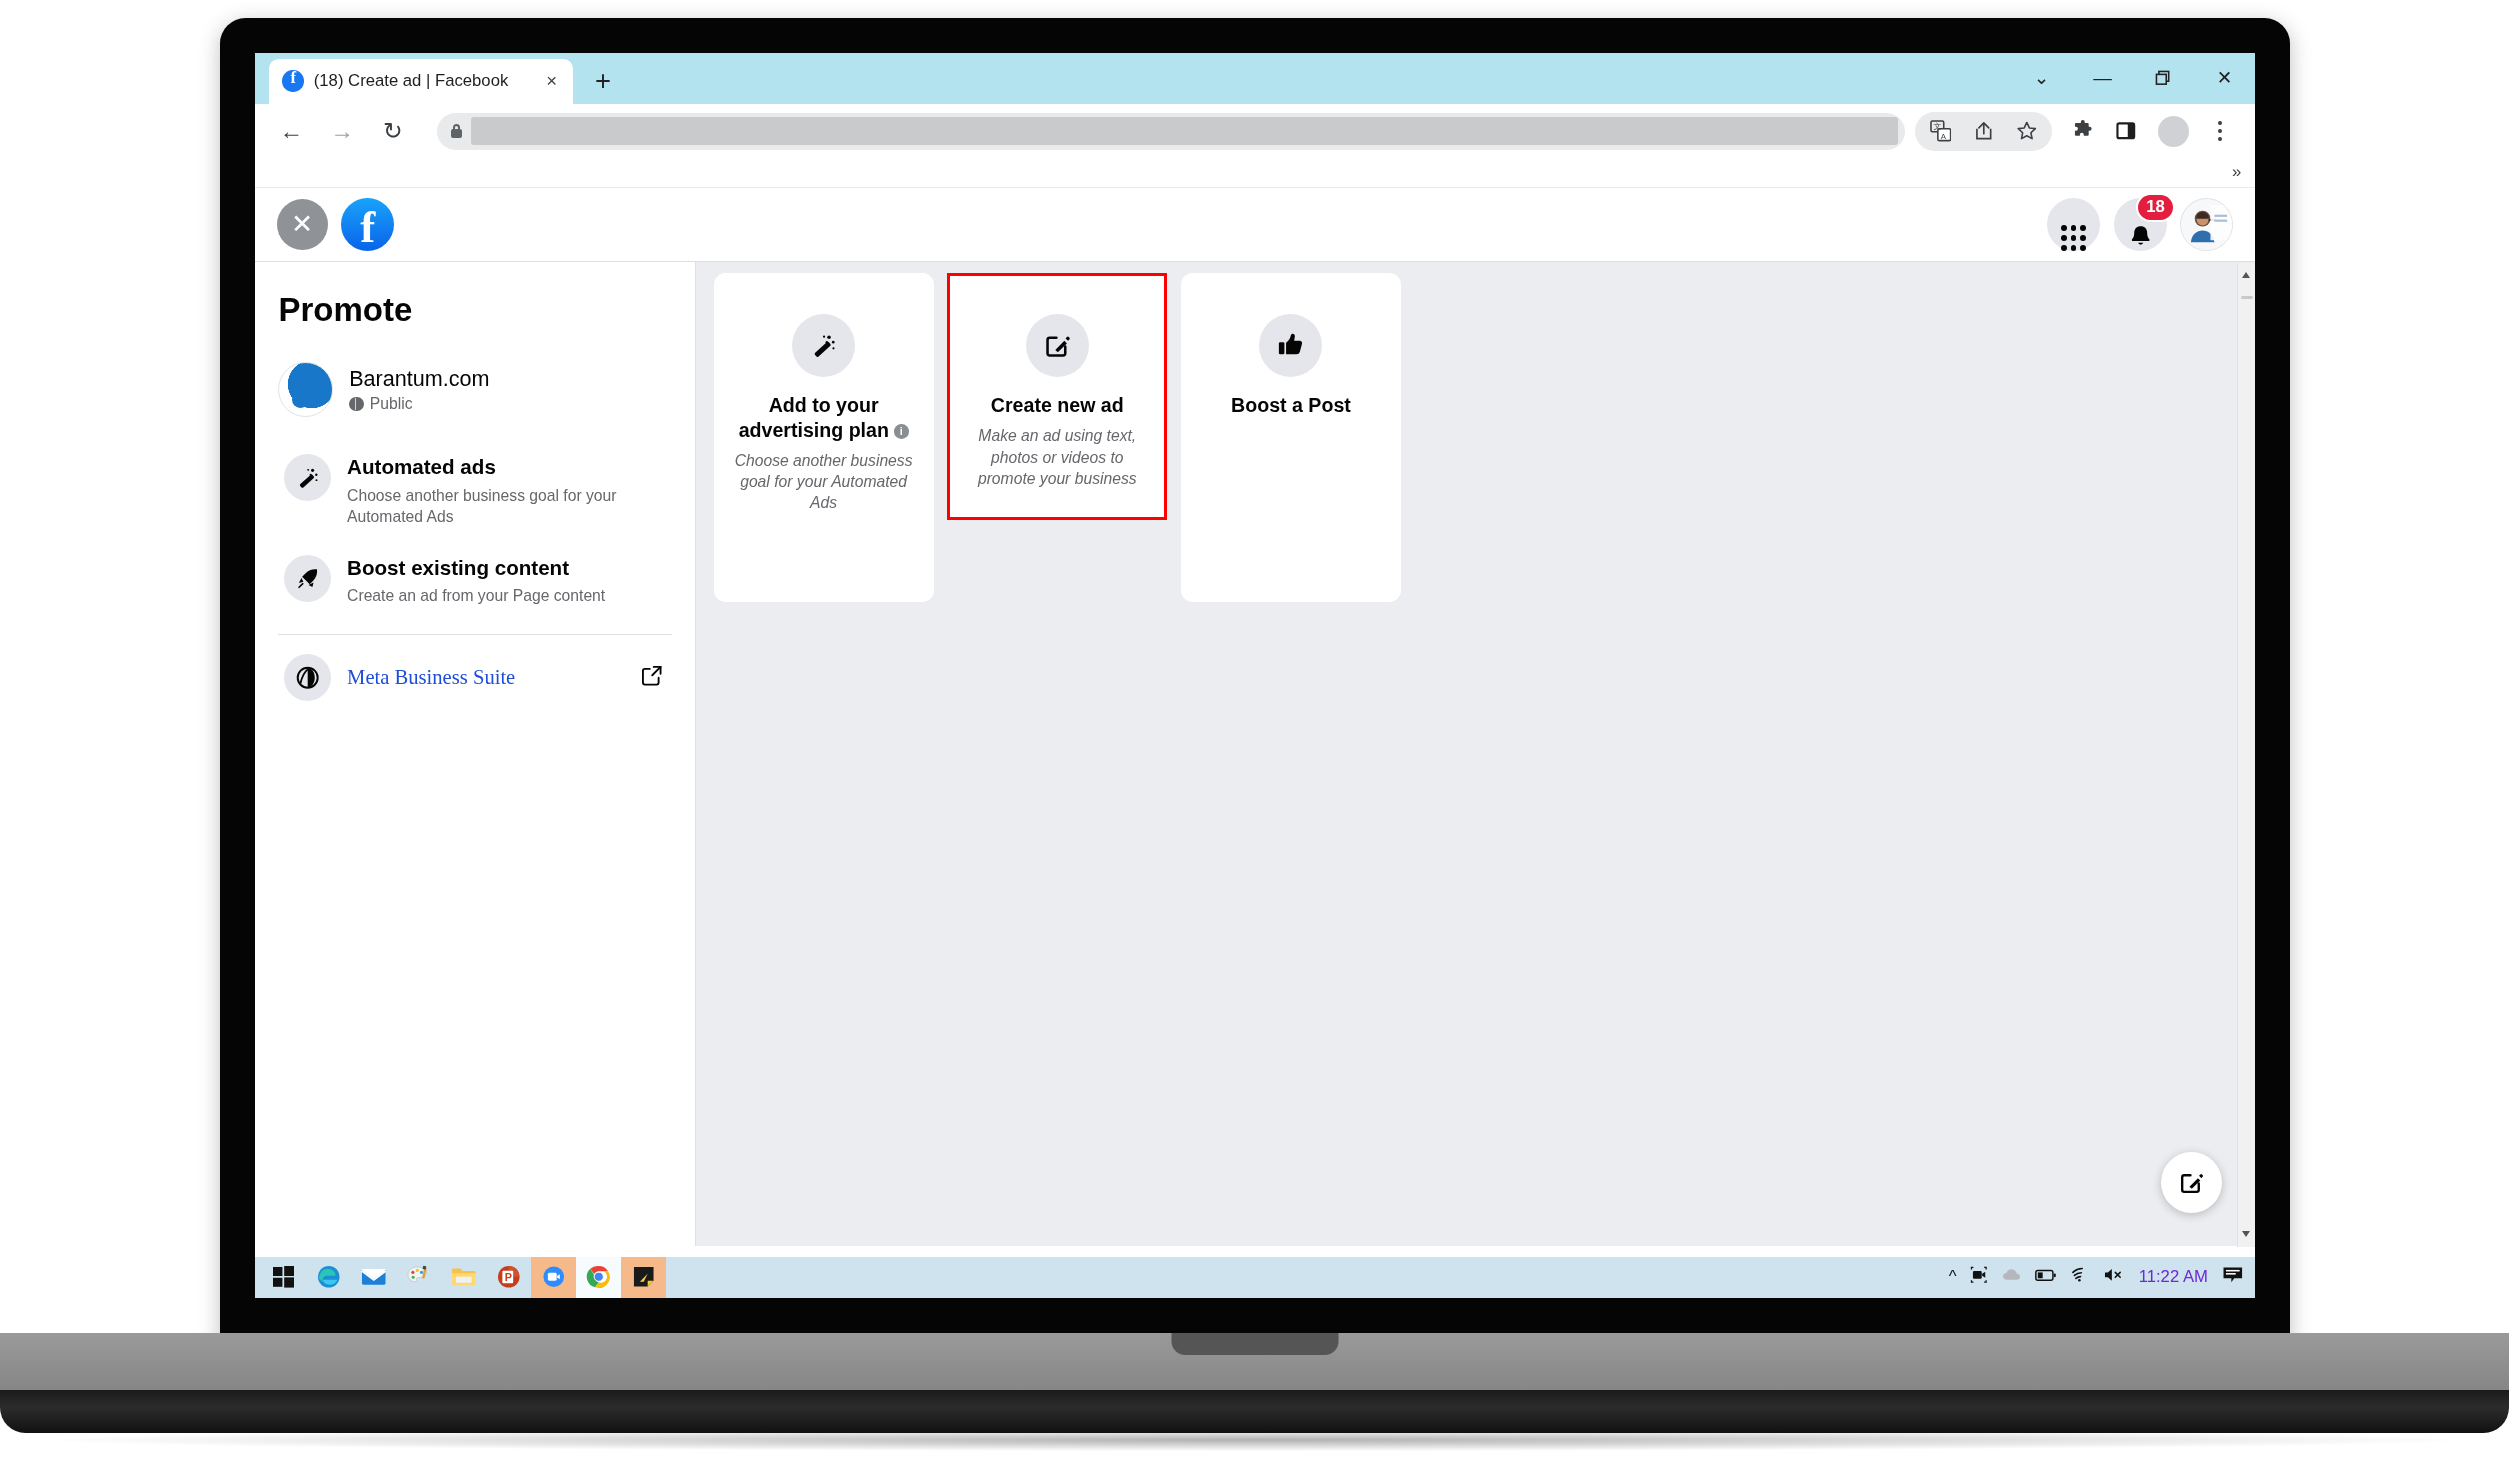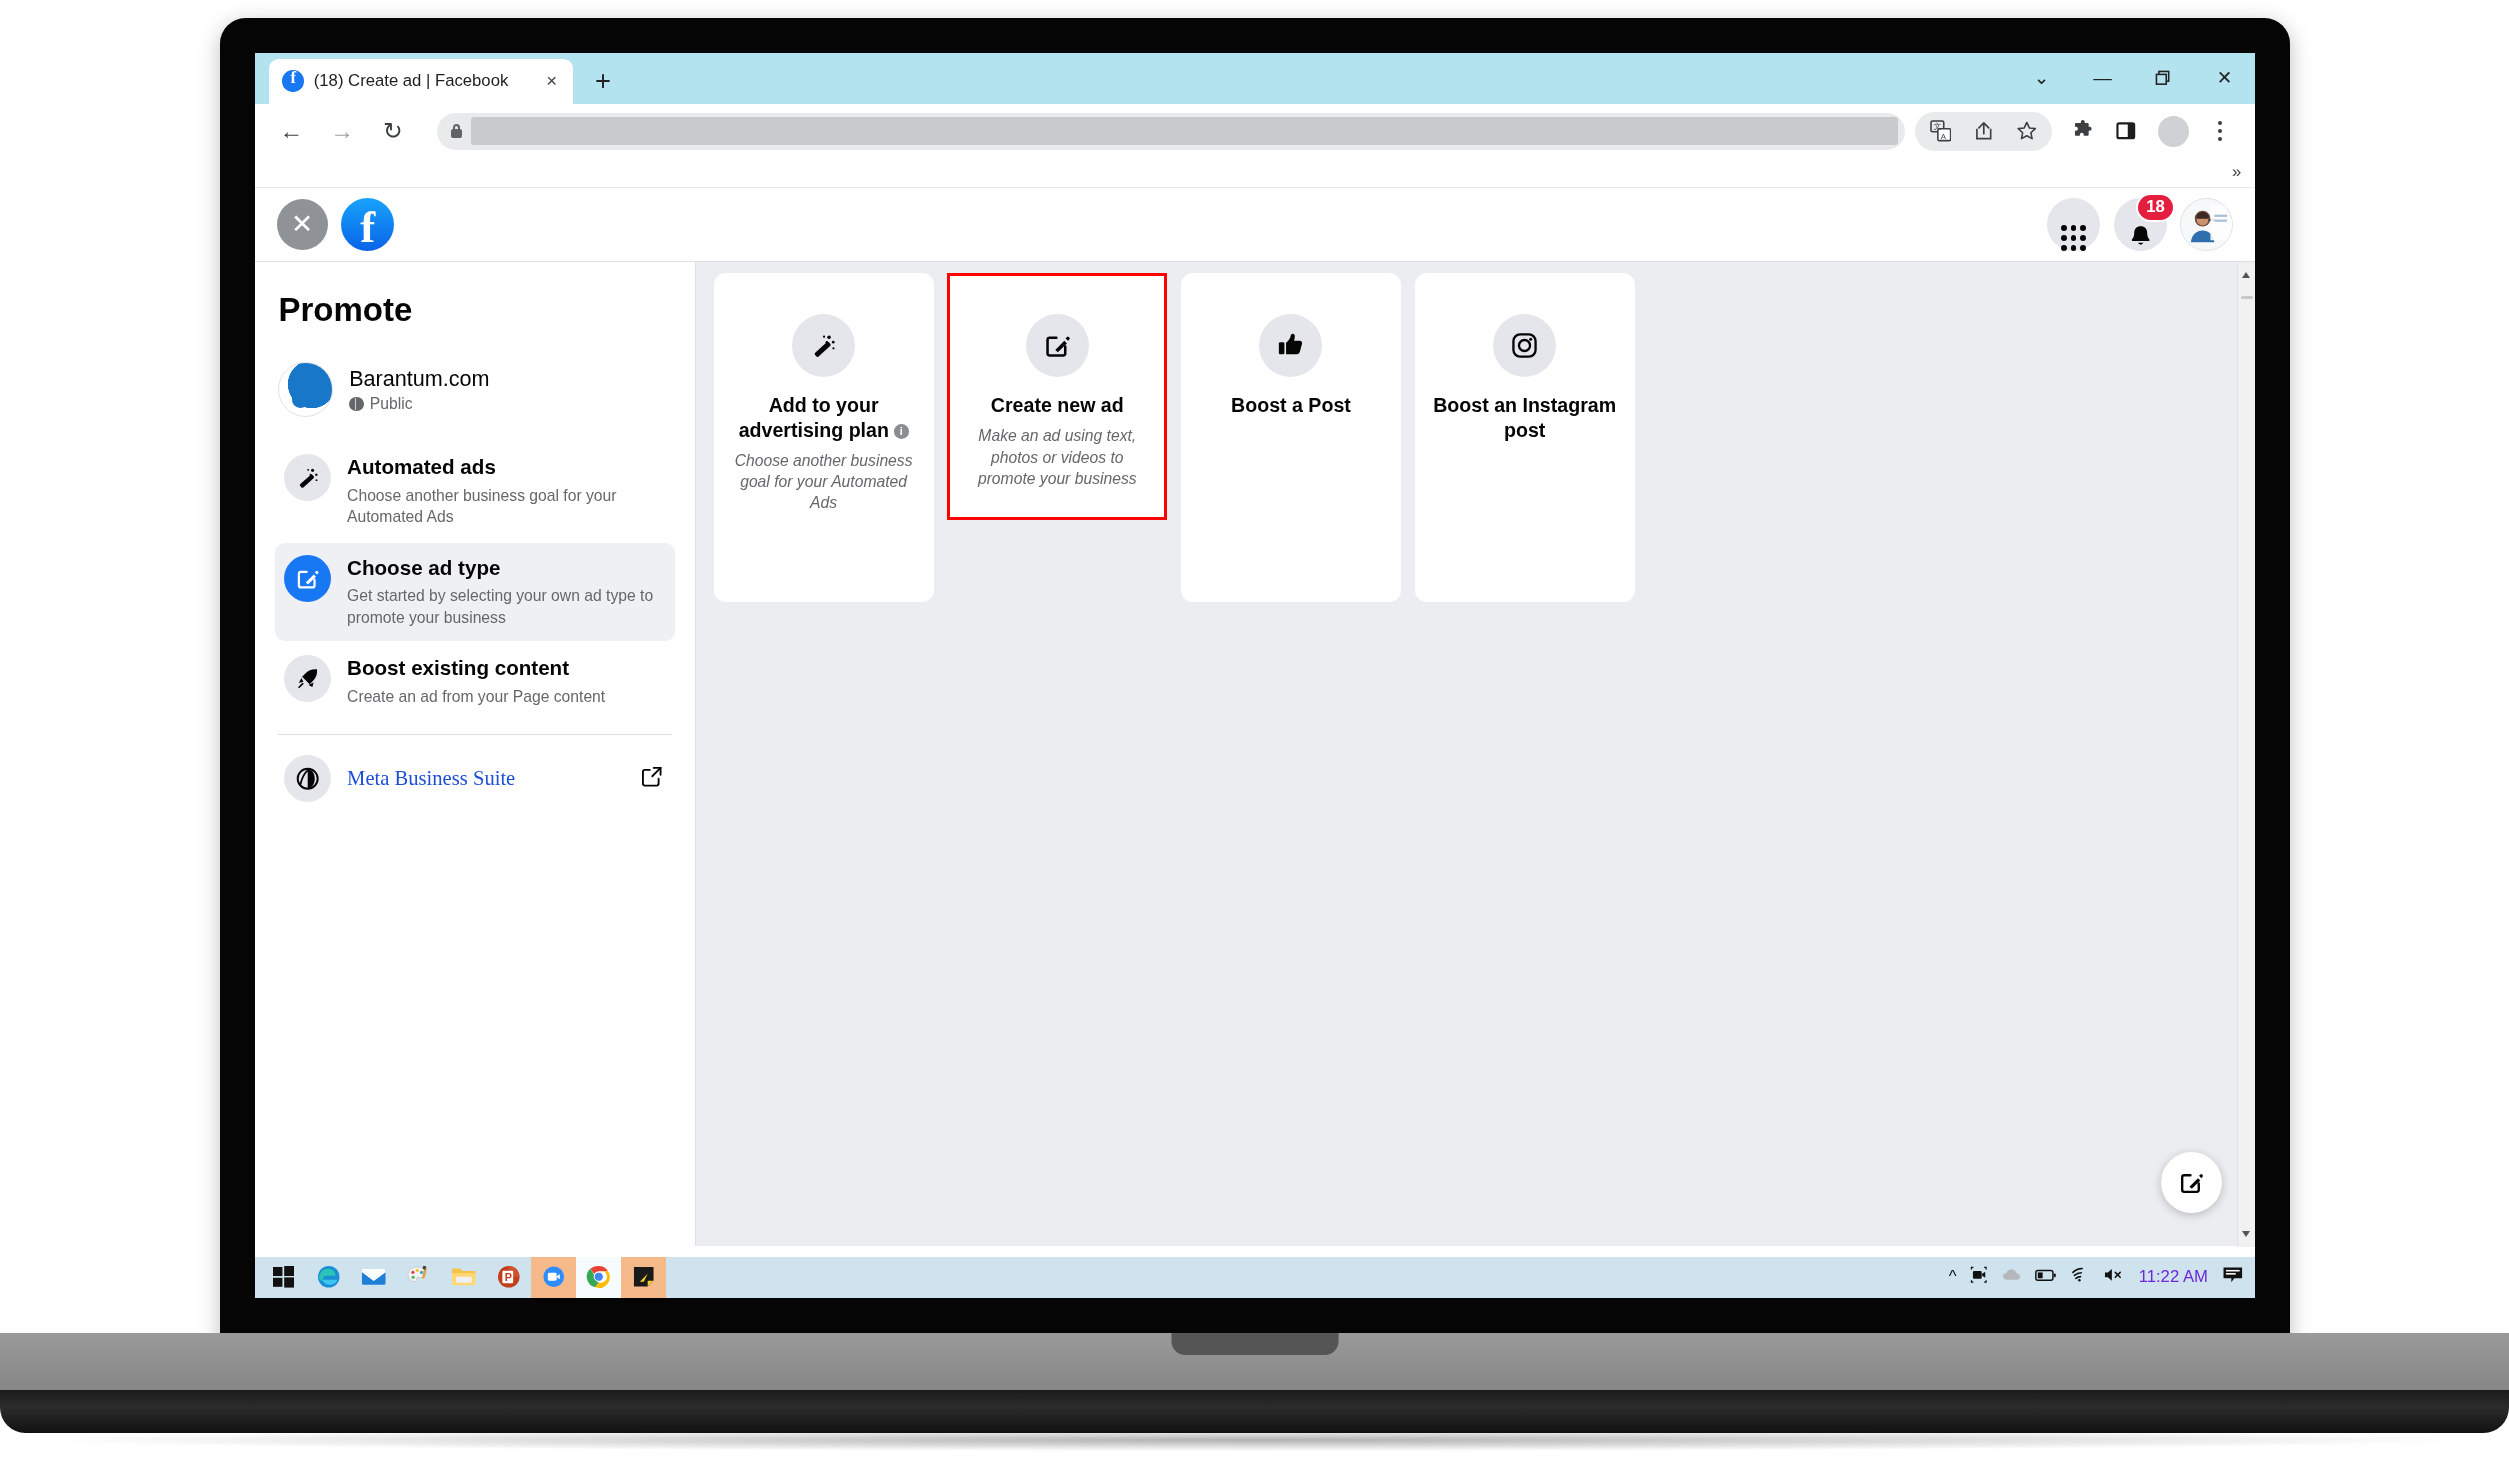--- a/index.html
+++ b/index.html
@@ -444,33 +444,20 @@
                     <circle cx="23" cy="16.5" r="1" fill="#050505"></circle>
                   <circle cx="17" cy="11" r="1.1" fill="#050505"></circle>
                 </svg>
               </div>
               <div class="nav-txt">
                 <div class="nav-title">Automated ads</div>
                 <div class="nav-desc">Choose another business goal for your Automated Ads</div>
               </div>
             </div>
 
-            <div class="nav-item active">
-              <div class="nav-ic blue">
-                <svg width="27.4" height="27.4" viewBox="0 0 28 28">
-                  <path d="M21 15v6a2 2 0 0 1-2 2H7a2 2 0 0 1-2-2V9a2 2 0 0 1 2-2h6" fill="none" stroke="#fff" stroke-width="2.3" stroke-linecap="round"></path>
-                  <path d="M12 18l8.2-8.2 2.3 2.3L14.3 20z" fill="#fff"></path>
-                  <path d="M21.3 7.6l2.2 2.2 1.2-1.3a1.2 1.2 0 0 0 0-1.7l-.5-.5a1.2 1.2 0 0 0-1.7 0z" fill="#fff"></path>
-                </svg>
-              </div>
-              <div class="nav-txt">
-                <div class="nav-title">Choose ad type</div>
-                <div class="nav-desc">Get started by selecting your own ad type to promote your business</div>
-              </div>
-            </div>
 
             <div class="nav-item">
               <div class="nav-ic">
                 <svg width="27.4" height="27.4" viewBox="0 0 28 28">
                   <path d="M23.5 4.4c-4.6-.6-8.6 1-11.6 4L8.3 12l7.7 7.7 3.6-3.6c3-3 4.5-7 3.9-11.7z" fill="#050505"></path>
                   <path d="M7.6 13.2 5 18.4l4.6-1.2zM14.8 20.4l5.2-2.6-1.2 4.6z" fill="#050505"></path>
                   <path d="M5.2 22.8c1.4-1.5 3-3 3.8-3.7" stroke="#050505" stroke-width="1.6" fill="none" stroke-linecap="round"></path>
                 </svg>
               </div>
               <div class="nav-txt">
@@ -535,30 +522,20 @@
               <div class="card">
                 <div class="card-ic">
                   <svg width="31" height="31" viewBox="0 0 28 28">
                     <path d="M10 11.5c2.2-1.6 3.8-4 4.2-6.4.2-1.3 1.2-2 2.2-1.7 1.1.3 1.7 1.4 1.5 2.8l-.6 3.6h5c1.5 0 2.5 1.3 2.1 2.7l-2 7.4A3 3 0 0 1 19.5 22H10z" fill="#050505"></path>
                     <rect x="3.5" y="11" width="5" height="11" rx="1.2" fill="#050505"></rect>
                   </svg>
                 </div>
                 <div class="card-title">Boost a Post</div>
               </div>
 
-              <div class="card">
-                <div class="card-ic">
-                  <svg width="31" height="31" viewBox="0 0 28 28">
-                    <rect x="4" y="4" width="20" height="20" rx="6" fill="none" stroke="#050505" stroke-width="2.1"></rect>
-                    <circle cx="14" cy="14" r="5" fill="none" stroke="#050505" stroke-width="2.1"></circle>
-                    <circle cx="19.6" cy="8.4" r="1.4" fill="#050505"></circle>
-                  </svg>
-                </div>
-                <div class="card-title">Boost an Instagram post</div>
-              </div>
             </div>
 
             <div class="fab">
               <svg width="29" height="29" viewBox="0 0 28 28">
                 <path d="M21 15v6a2 2 0 0 1-2 2H7a2 2 0 0 1-2-2V9a2 2 0 0 1 2-2h6" fill="none" stroke="#050505" stroke-width="2.3" stroke-linecap="round"></path>
                 <path d="M12 18l8.2-8.2 2.3 2.3L14.3 20z" fill="#050505"></path>
                 <path d="M21.3 7.6l2.2 2.2 1.2-1.3a1.2 1.2 0 0 0 0-1.7l-.5-.5a1.2 1.2 0 0 0-1.7 0z" fill="#050505"></path>
               </svg>
             </div>
           </div>

